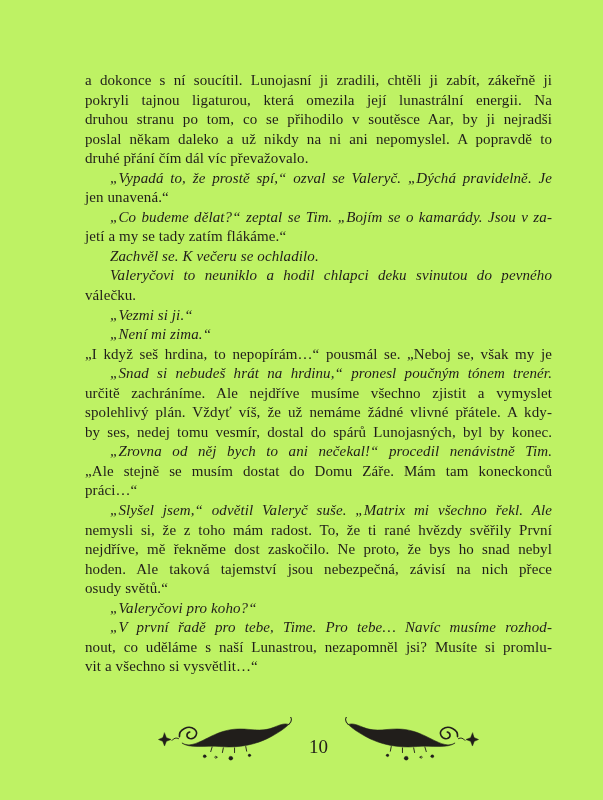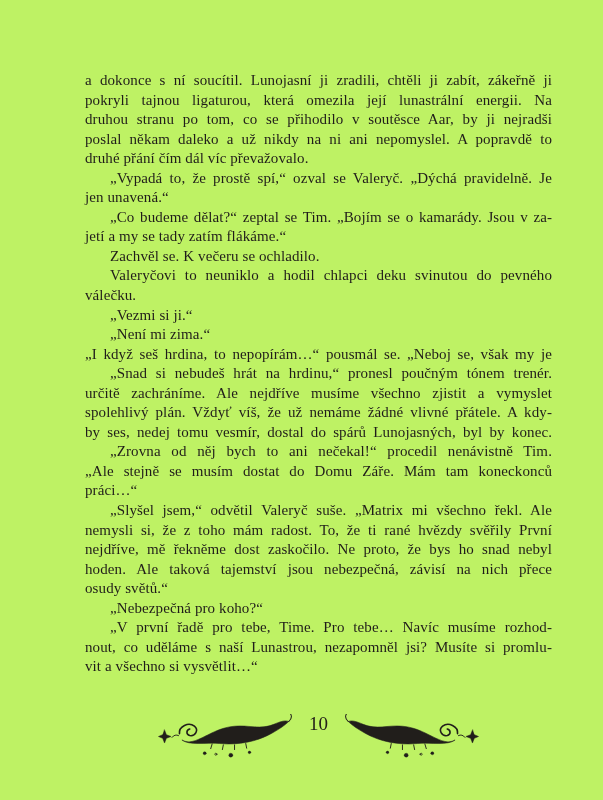--- a/index.html
+++ b/index.html
@@ -30,29 +30,30 @@
     text-align: justify;
     text-align-last: justify;
     text-justify: inter-word;
     white-space: normal;
   }
   .line.last {
     text-align-last: left;
   }
   .line.indent {
     text-indent: 25px;
+    font-style: italic;
   }
   .footer {
     position: absolute;
     left: 85px;
     top: 714px;
     width: 467px;
     height: 48px;
     display: flex;
-    align-items: flex-start;
+    align-items: flex-end;
     justify-content: center;
     gap: 11px;
   }
   .page-number {
     font-size: 19px;
     color: #232019;
     line-height: 1;
     padding-bottom: 6px;
   }
   .flourish {
@@ -93,21 +94,21 @@
       <div class="line">spolehlivý plán. Vždyť víš, že už nemáme žádné vlivné přátele. A kdy-</div>
       <div class="line">by ses, nedej tomu vesmír, dostal do spárů Lunojasných, byl by konec.</div>
       <div class="line indent">„Zrovna od něj bych to ani nečekal!“ procedil nenávistně Tim.</div>
       <div class="line">„Ale stejně se musím dostat do Domu Záře. Mám tam koneckonců</div>
       <div class="line last">práci…“</div>
       <div class="line indent">„Slyšel jsem,“ odvětil Valeryč suše. „Matrix mi všechno řekl. Ale</div>
       <div class="line">nemysli si, že z toho mám radost. To, že ti rané hvězdy svěřily První</div>
       <div class="line">nejdříve, mě řekněme dost zaskočilo. Ne proto, že bys ho snad nebyl</div>
       <div class="line">hoden. Ale taková tajemství jsou nebezpečná, závisí na nich přece</div>
       <div class="line last">osudy světů.“</div>
-      <div class="line indent last">„Nebezpečná pro koho?“</div>
+      <div class="line indent last">„Valeryčovi pro koho?“</div>
       <div class="line indent">„V první řadě pro tebe, Time. Pro tebe… Navíc musíme rozhod-</div>
       <div class="line">nout, co uděláme s naší Lunastrou, nezapomněl jsi? Musíte si promlu-</div>
       <div class="line last">vit a všechno si vysvětlit…“</div>
     </div>
 
   <div class="footer">
 
     <svg class="flourish" viewBox="0 0 150 48" width="140" height="45" aria-hidden="true">
       <g class="ink" stroke-linecap="round" stroke-linejoin="round">
         <path d="M7,17 L9,22 L14,24 L9,26 L7,31 L5,26 L0.5,24 L5,22 Z" stroke-width="0.5"></path>

